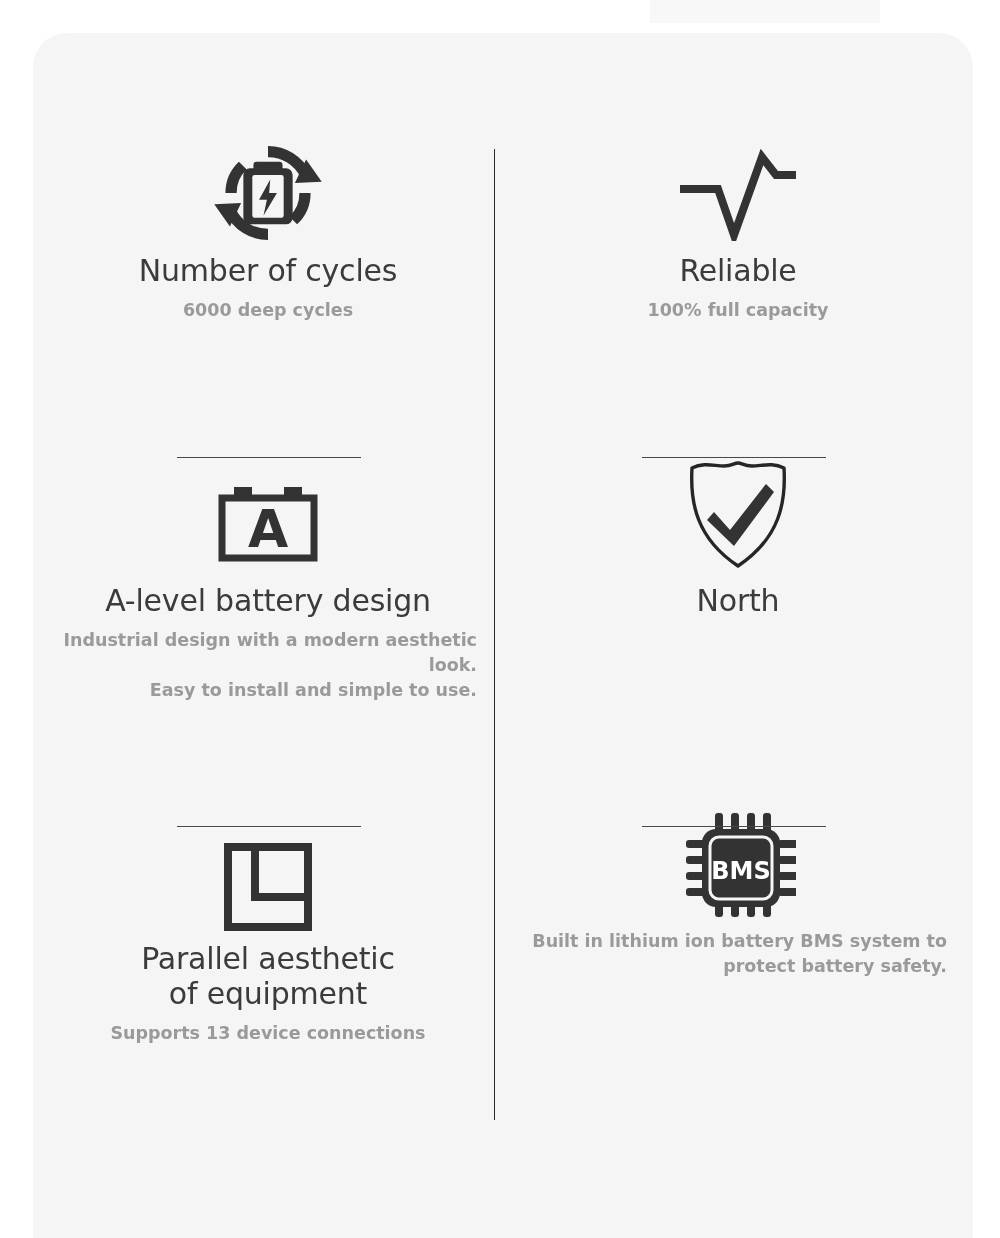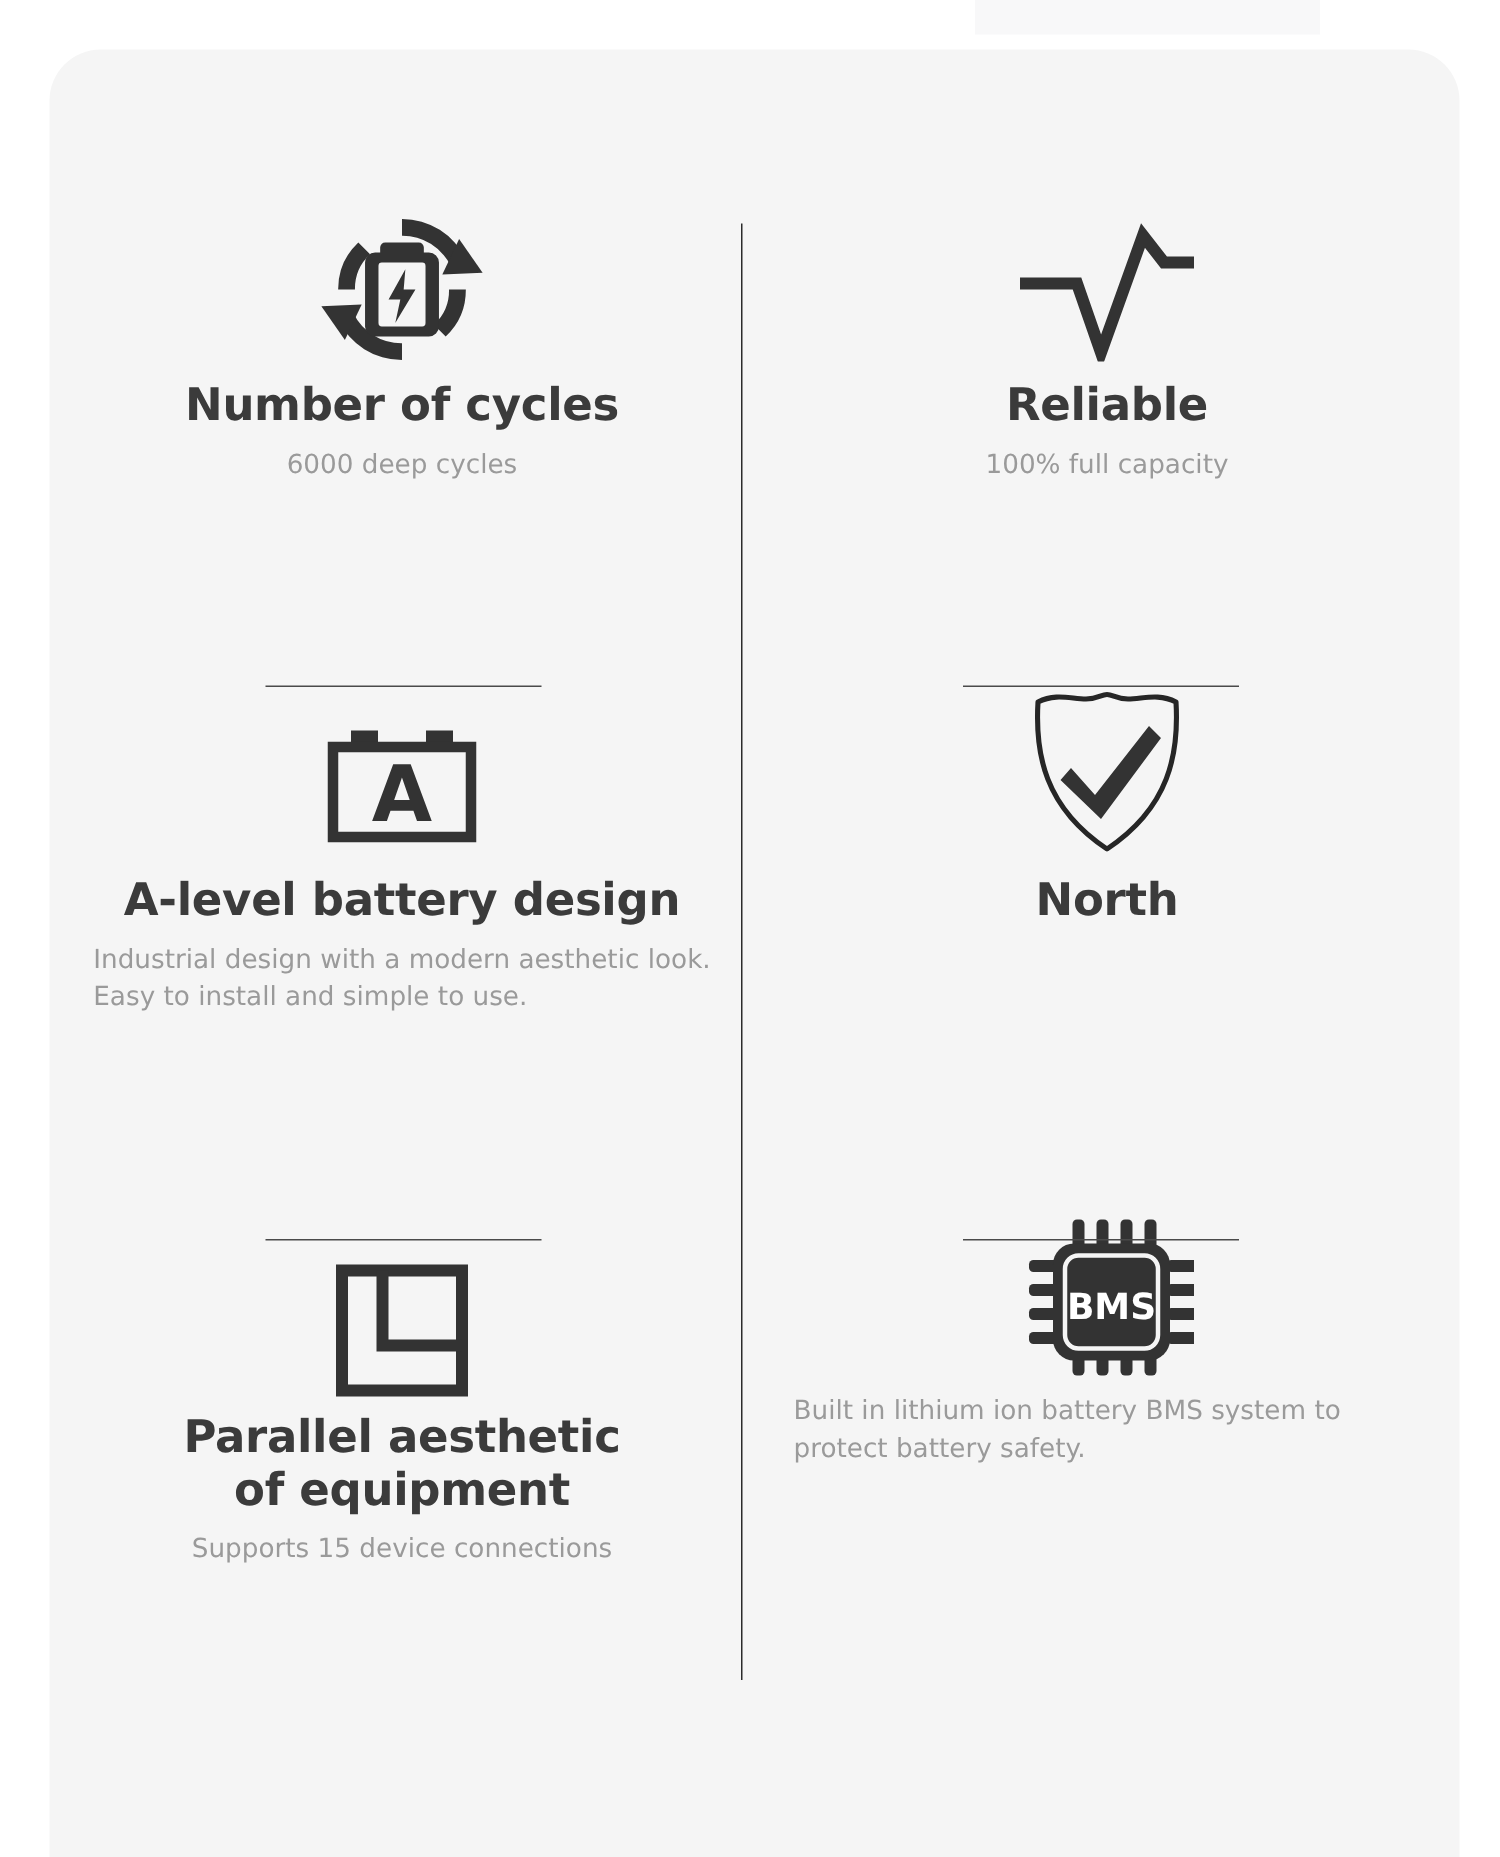--- a/index.html
+++ b/index.html
@@ -67,35 +67,35 @@
 
   .icon-wrap {
     height: 120px;
     display: flex;
     align-items: center;
     justify-content: center;
   }
 
   .f-title {
     margin: 0;
-    font-weight: 700;
+    font-weight: 400;
     font-size: 30px;
     line-height: 1.17;
     color: #3b3b3b;
     text-align: center;
     letter-spacing: -0.2px;
   }
 
   .f-sub {
     margin: 10px 0 0 0;
-    font-weight: 400;
+    font-weight: 700;
     font-size: 17.5px;
     line-height: 1.42;
     color: #9a9a9a;
-    text-align: left;
+    text-align: right;
     white-space: pre-line;
   }
 
   
   .v-divider {
     position: absolute;
     left: 461px;
     top: 116px;
     width: 1px;
     height: 971px;
@@ -190,21 +190,21 @@
 
     <div class="feature-cell row-3">
       <div class="icon-wrap" style="height:108px;">
         <svg width="94" height="94" viewBox="0 0 94 94" aria-hidden="true">
           <rect x="7" y="7" width="80" height="80" fill="none" stroke="#333333" stroke-width="8"></rect>
           <path d="M34 7 L34 57 L87 57" fill="none" stroke="#333333" stroke-width="8"></path>
         </svg>
       </div>
       <h3 class="f-title" style="white-space:pre-line;">Parallel aesthetic
 of equipment</h3>
-      <p class="f-sub">Supports 15 device connections</p>
+      <p class="f-sub">Supports 13 device connections</p>
     </div>
 
     <div class="feature-cell row-3 cell-intel">
       <div class="icon-wrap" style="height:108px;">
         <svg width="116" height="116" viewBox="0 0 116 116" aria-hidden="true">
           <g fill="#333333">
 
             <rect x="35" y="6" width="8" height="20" rx="3"></rect>
             <rect x="51" y="6" width="8" height="20" rx="3"></rect>
             <rect x="67" y="6" width="8" height="20" rx="3"></rect>

